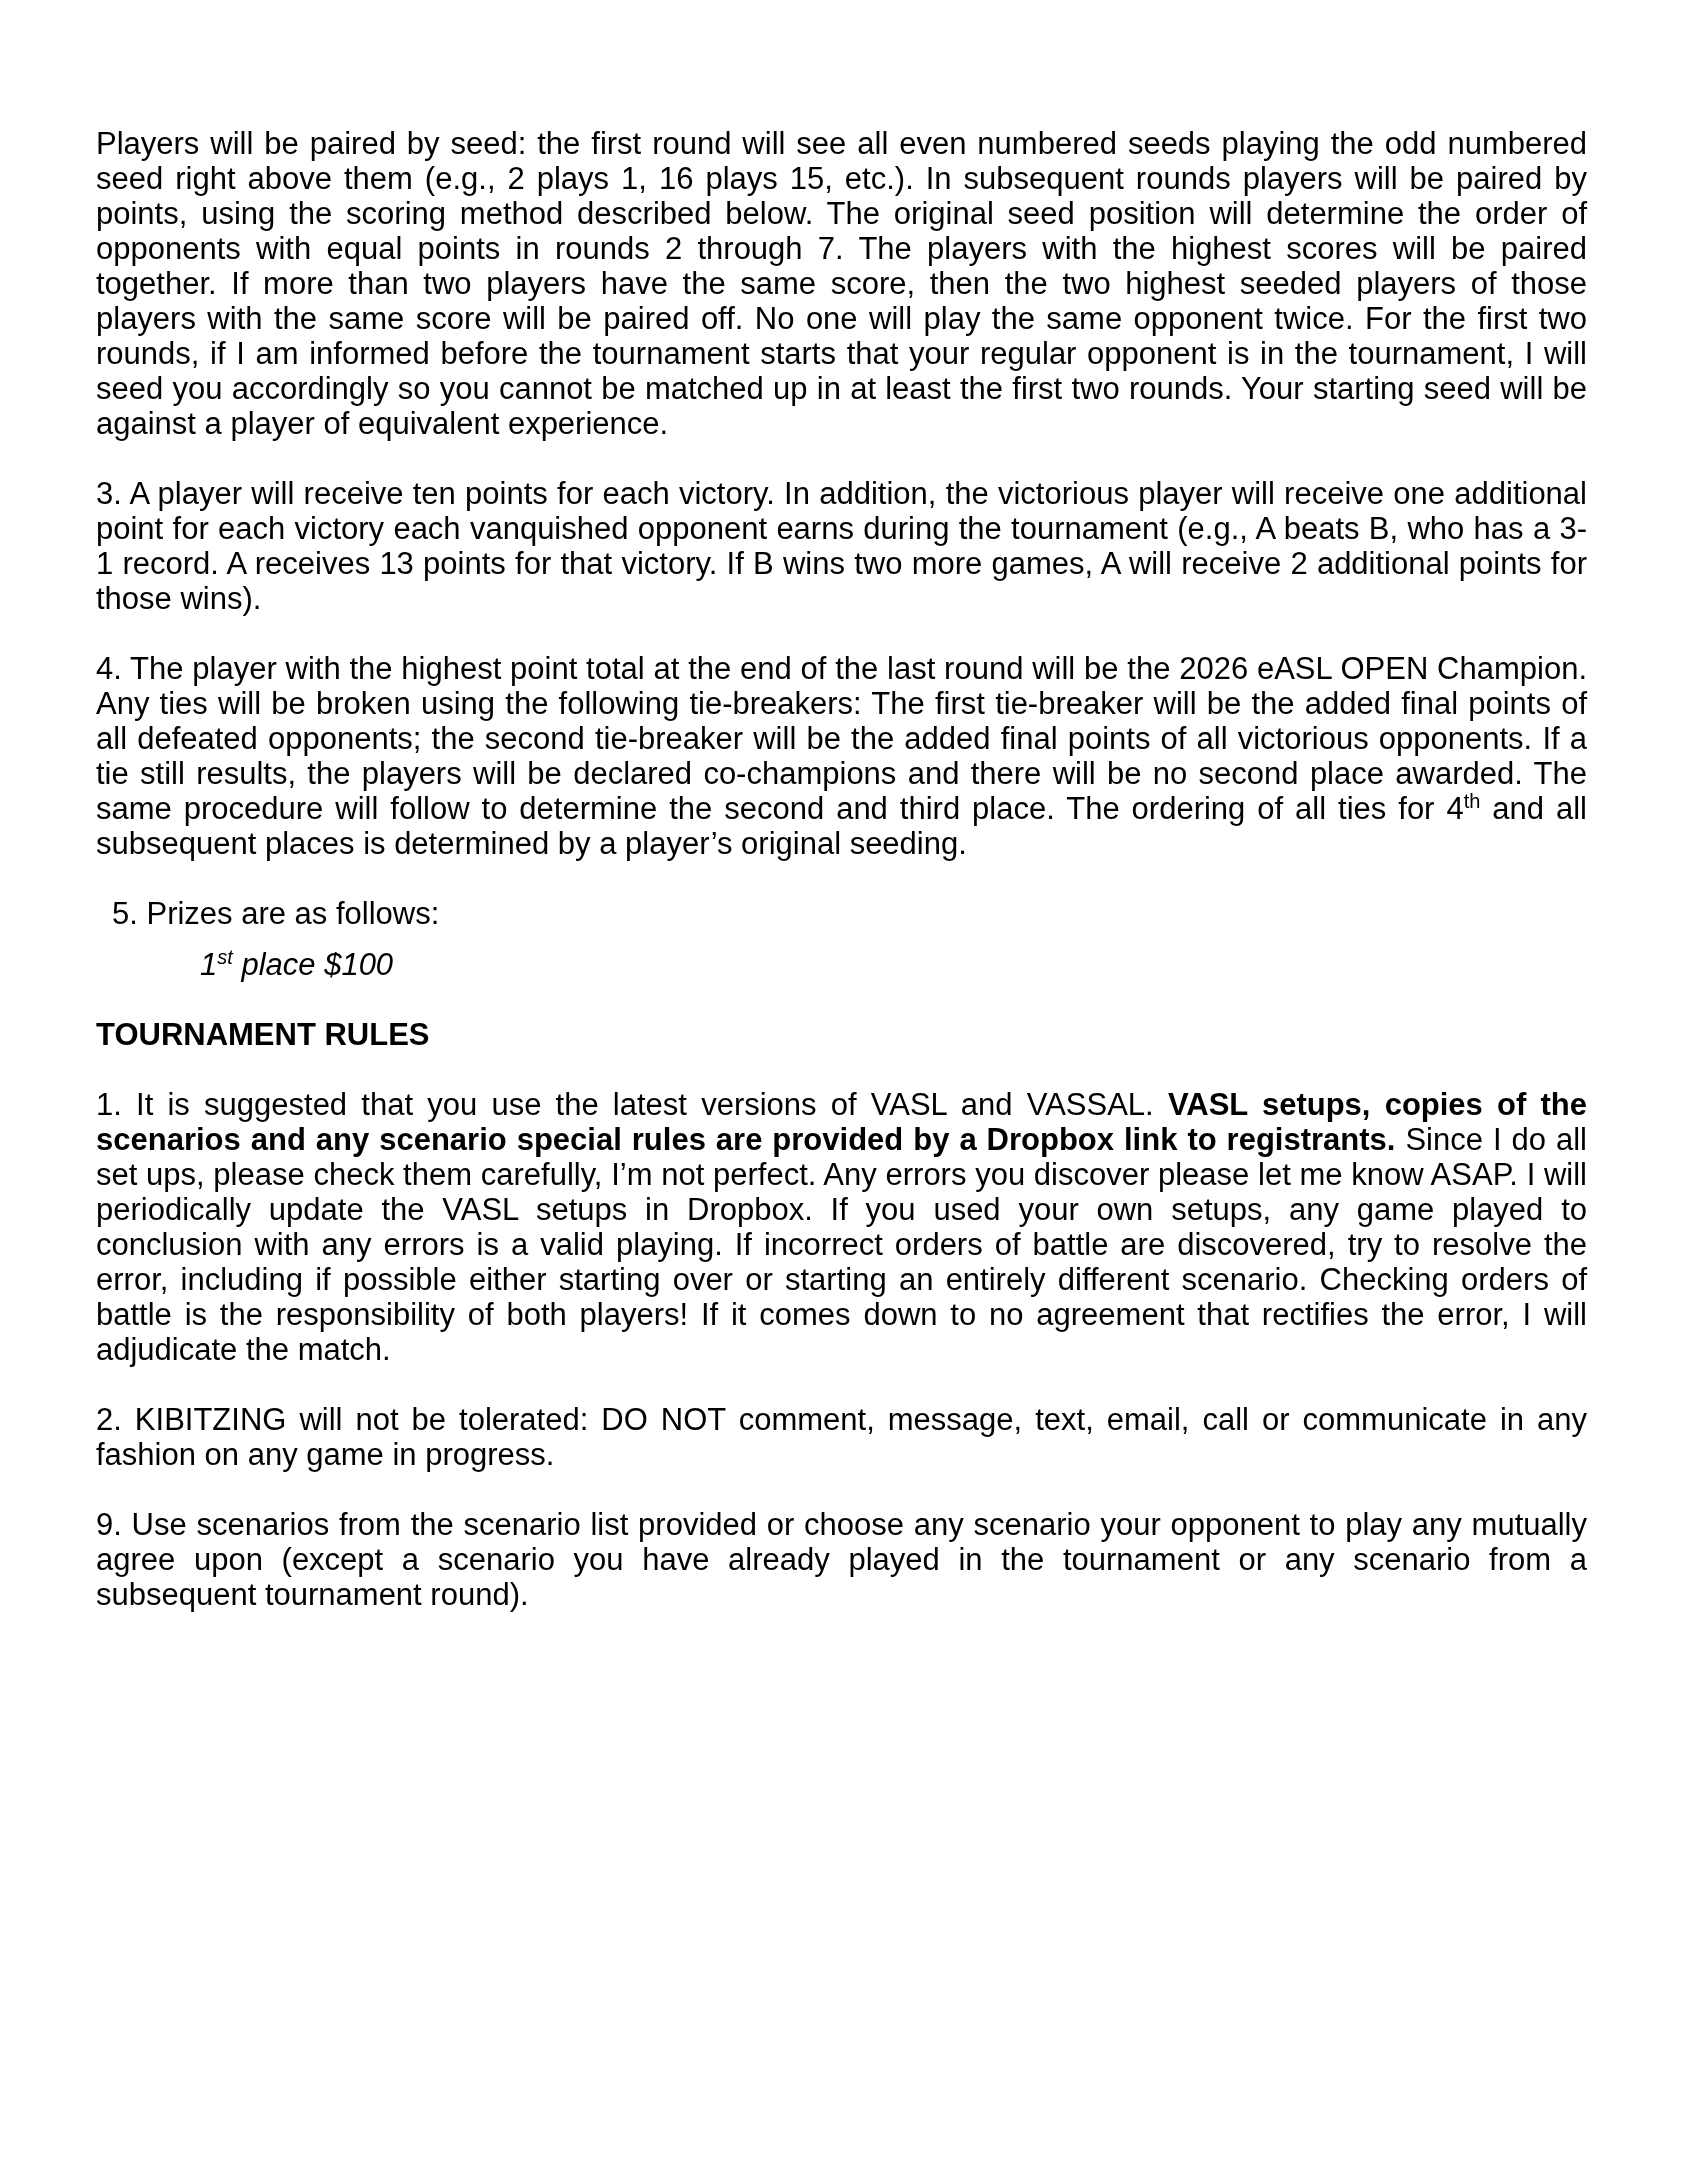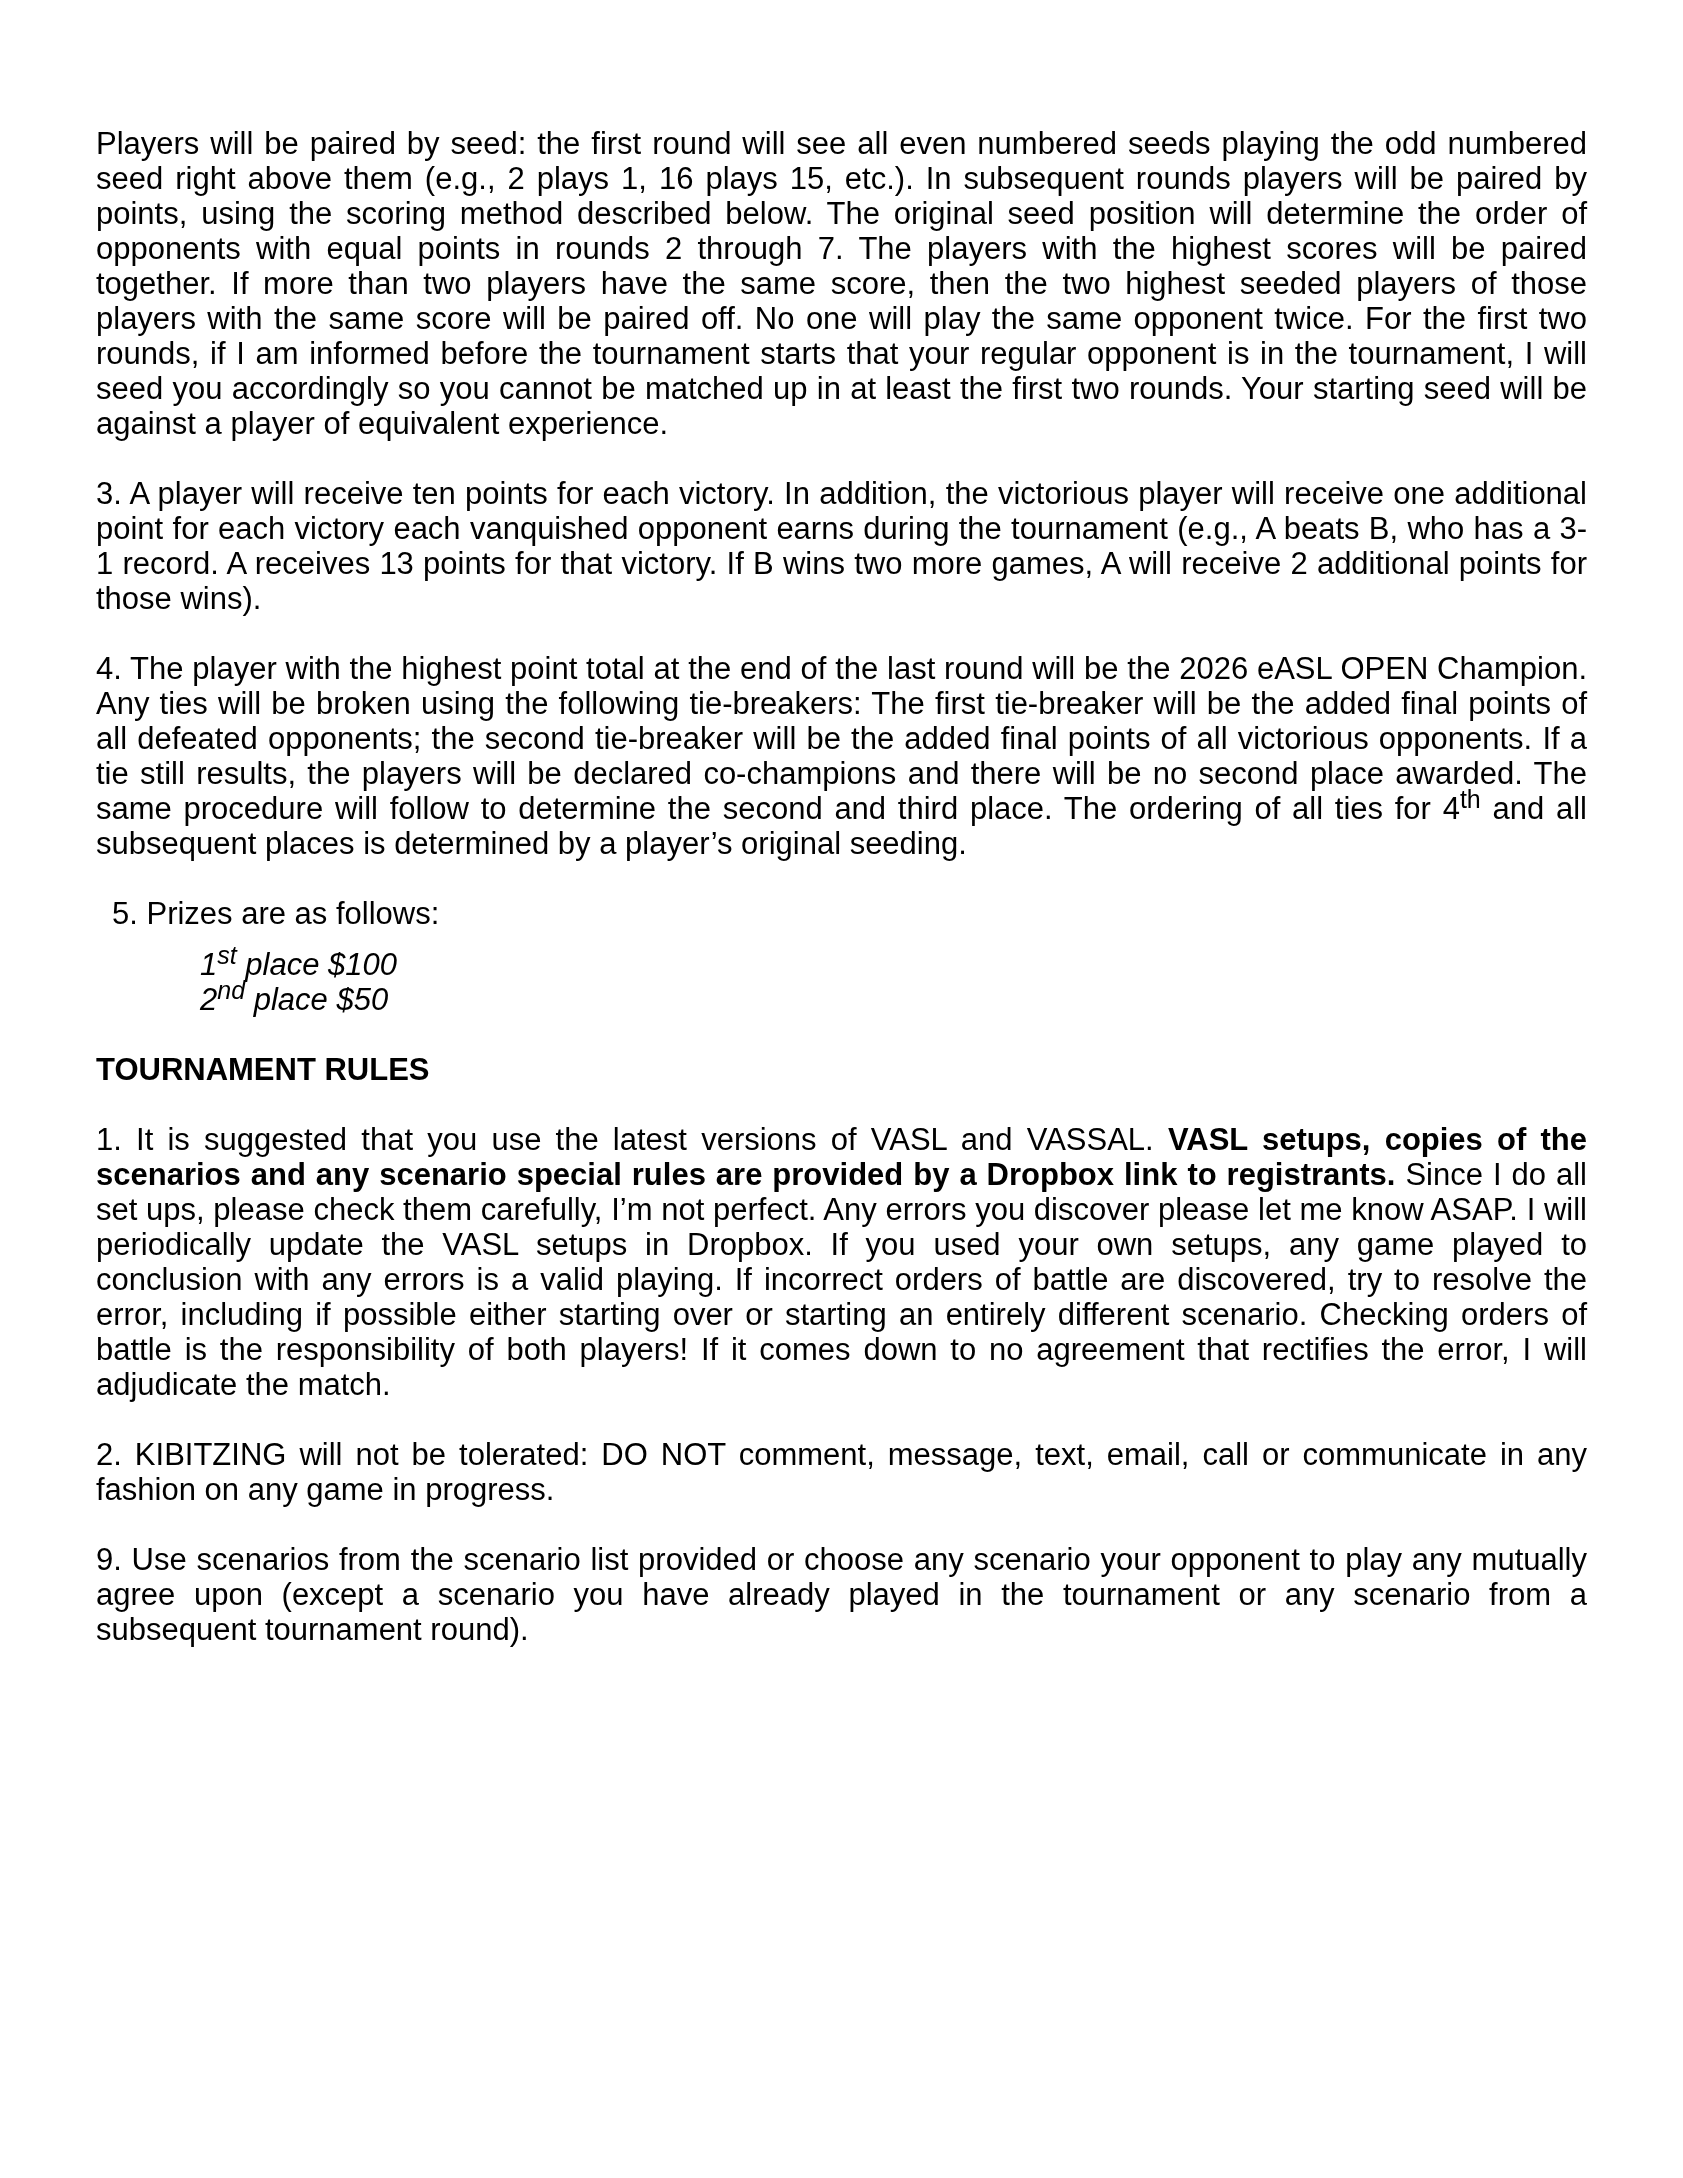--- a/index.html
+++ b/index.html
@@ -34,21 +34,21 @@
   }
   .prize-list {
     margin: 0 0 0 104px;
     text-align: left;
   }
   .prize-line {
     height: 35px;
     font-style: italic;
   }
   sup.ord {
-    font-size: 25px;
+    font-size: 20px;
     line-height: 0;
     vertical-align: baseline;
     position: relative;
     top: -11px;
   }
   .rules-heading {
     font-weight: bold;
     text-align: left;
     font-size: 31px;
     line-height: 35px;
@@ -78,21 +78,20 @@
     <p class="para">Players will be paired by seed: the first round will see all even numbered seeds playing the odd numbered seed right above them (e.g., 2 plays 1, 16 plays 15, etc.).  In subsequent rounds players will be paired by points, using the scoring method described below. The original seed position will determine the order of opponents with equal points in rounds 2 through 7.  The players with the highest scores will be paired together.  If more than two players have the same score, then the two highest seeded players of those players with the same score will be paired off.  No one will play the same opponent twice.  For the first two rounds, if I am informed before the tournament starts that your regular opponent is in the tournament, I will seed you accordingly so you cannot be matched up in at least the first two rounds.  Your starting seed will be against a player of equivalent experience.</p>
 
     <p class="para">3. A player will receive ten points for each victory.  In addition, the victorious player will receive one additional point for each victory each vanquished opponent earns during the tournament (e.g., A beats B, who has a 3-1 record.  A receives 13 points for that victory.  If B wins two more games, A will receive 2 additional points for those wins).</p>
 
     <p class="para"><span>4. The player with the highest point total at the end of the last round will be the 2026 eASL OPEN Champion.  Any ties will be broken using the following tie-breakers:  The first tie-breaker will be the added final points of all defeated opponents; the second tie-breaker will be the added final points of all victorious opponents.  If a tie still results, the players will be declared co-champions and there will be no second place awarded.  The same procedure will follow to determine the second and third place.  The ordering of all ties for 4</span><sup class="ord">th</sup><span> and all subsequent places is determined by a player’s original seeding.</span></p>
 
     <p class="para prize-intro">5.  Prizes are as follows:</p>
 
     <div class="prize-list">
       <div class="prize-line"><span>1</span><sup class="ord">st</sup><span> place $100</span></div>
-      <div class="prize-line"><span>2</span><sup class="ord">nd</sup><span> place $50</span></div>
     </div>
 
     <div class="rules-heading">TOURNAMENT RULES</div>
 
     <p class="para"><span>1. It is suggested that you use the latest versions of VASL and VASSAL.  </span><span class="bold-seg">VASL setups, copies of the scenarios and any scenario special rules are provided by a Dropbox link to registrants.</span><span>  Since I do all set ups, please check them carefully, I’m not perfect.  Any errors you discover please let me know ASAP.  I will periodically update the VASL setups in Dropbox. If you used your own setups, any game played to conclusion with any errors is a valid playing.  If incorrect orders of battle are discovered, try to resolve the error, including if possible either starting over or starting an entirely different scenario.  Checking orders of battle is the responsibility of both players!  If it comes down to no agreement that rectifies the error, I will adjudicate the match.</span></p>
 
     <p class="para">2. KIBITZING will not be tolerated: DO NOT comment, message, text, email, call or communicate in any fashion on any game in progress.</p>
 
     <p class="para">9. Use scenarios from the scenario list provided or choose any scenario your opponent to play any mutually agree upon (except a scenario you have already played in the tournament or any scenario from a subsequent tournament round).</p>
 

